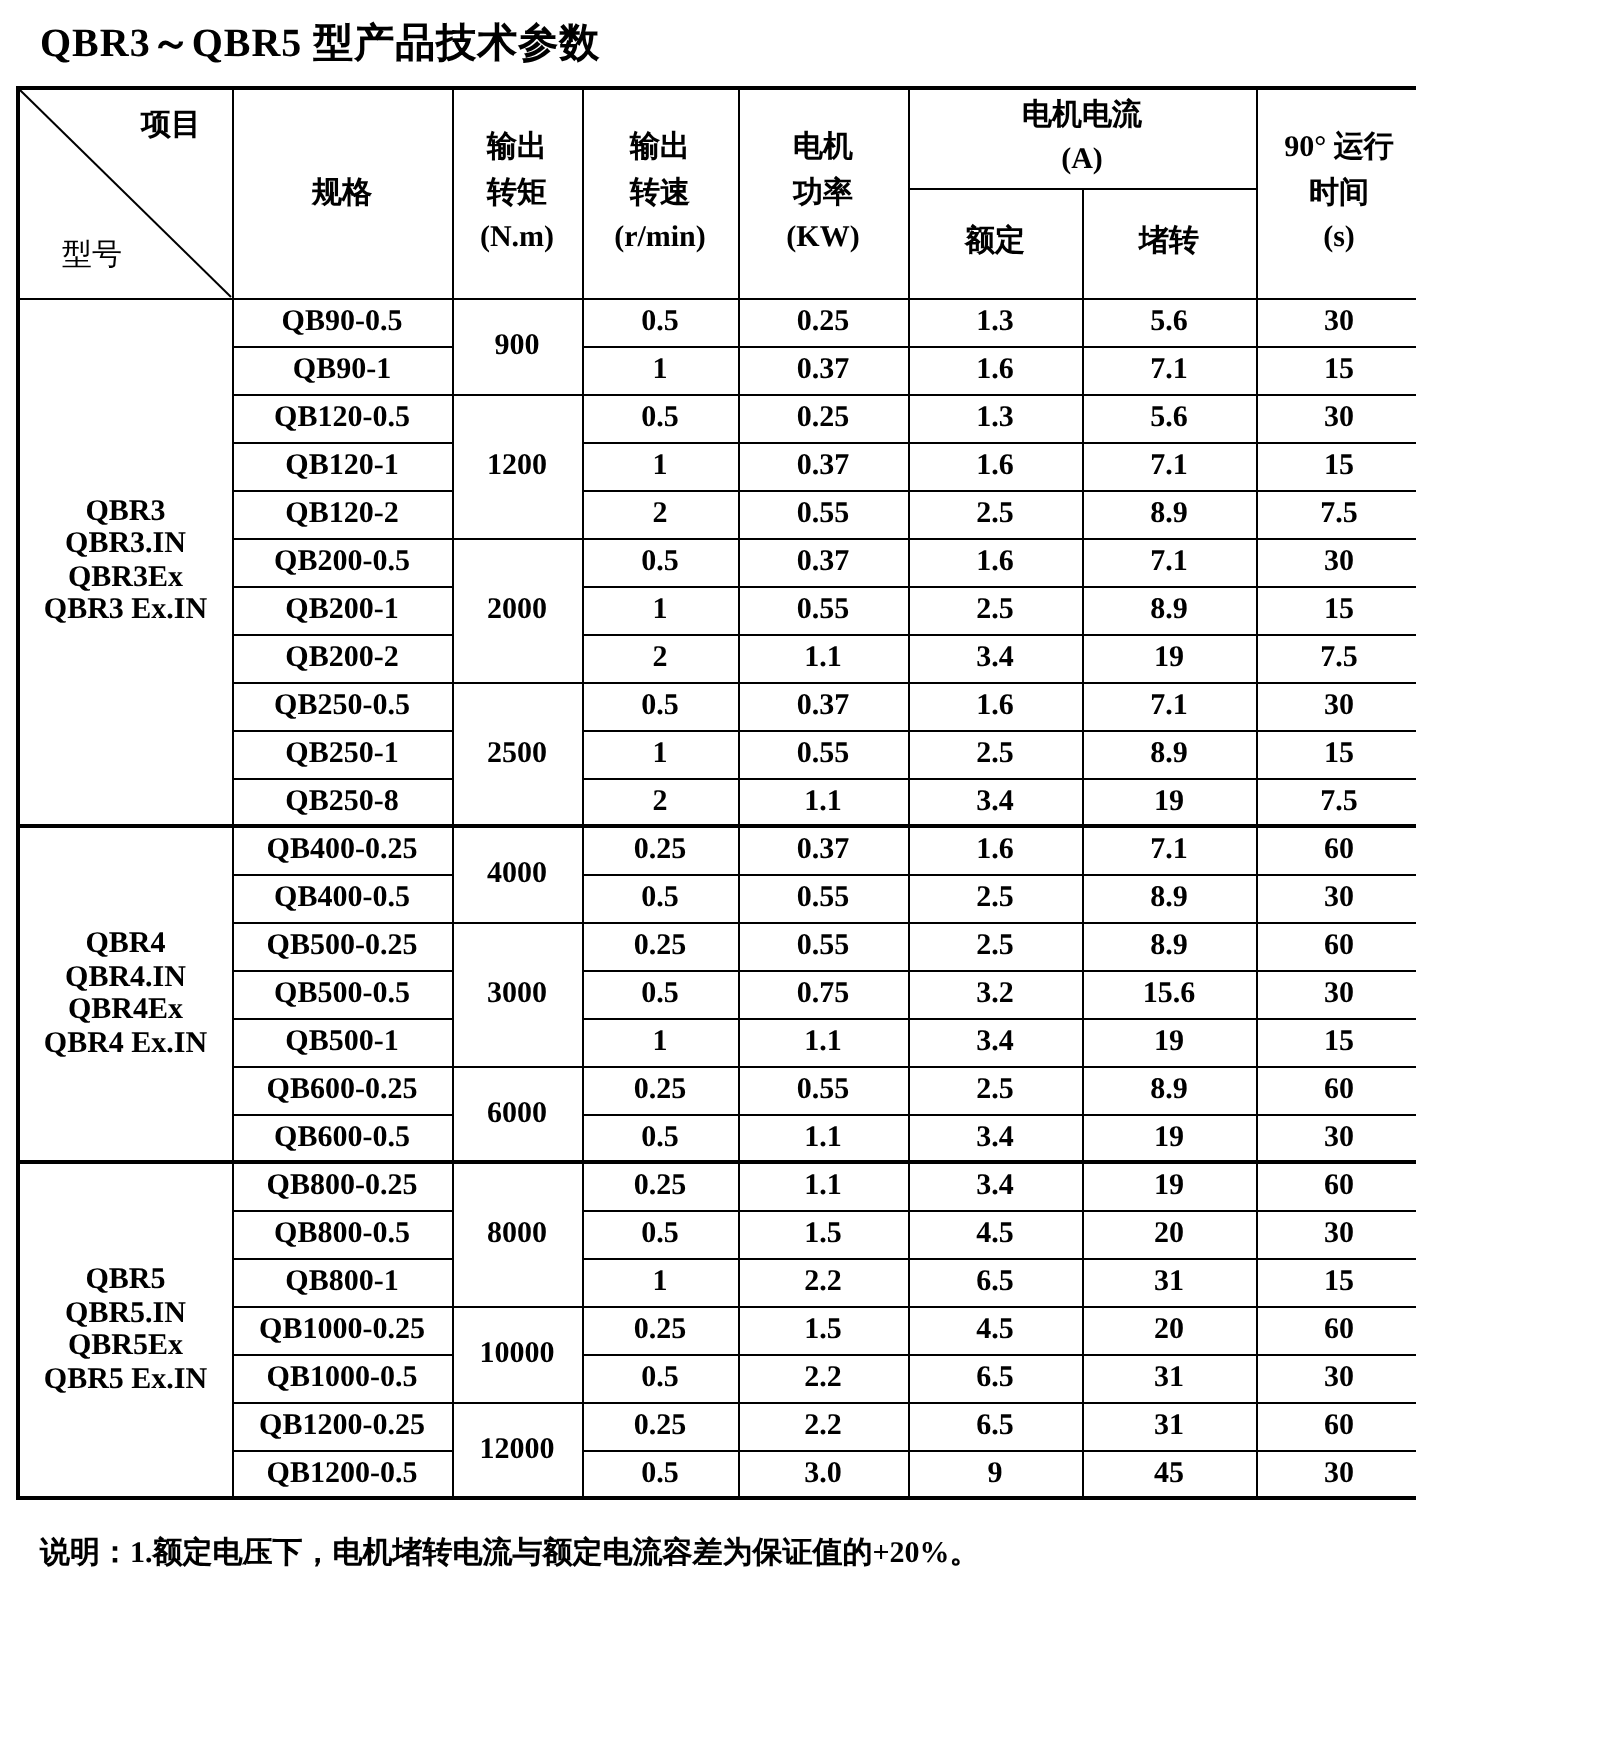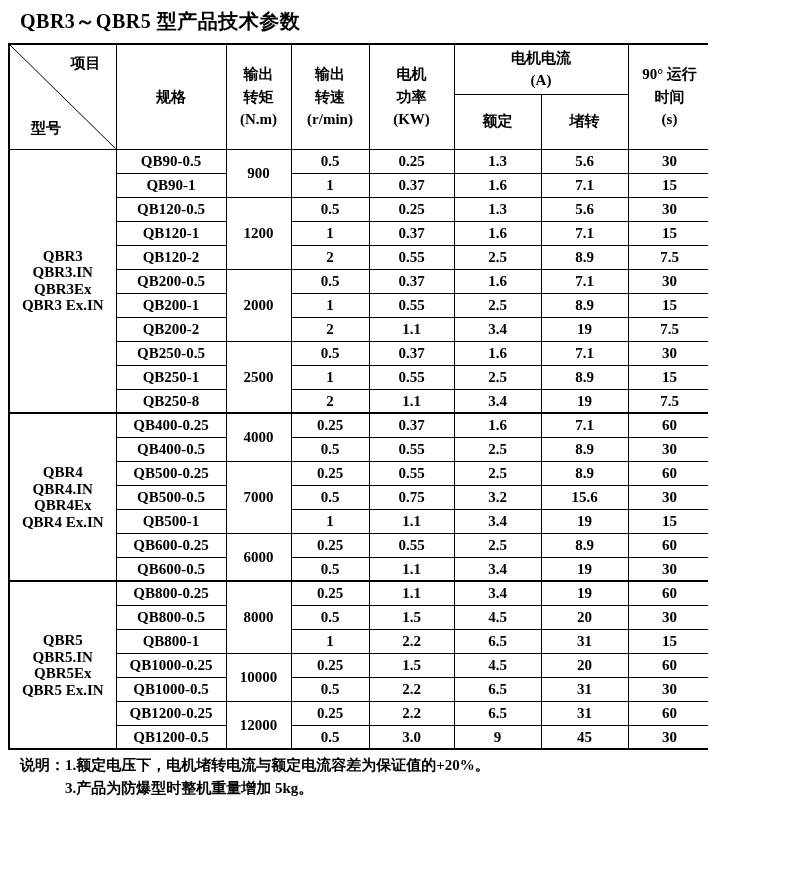--- a/index.html
+++ b/index.html
@@ -51,25 +51,25 @@
   }
   tr.sec-start td { border-top: 2px solid #000; }
 
   th.corner { position: relative; padding: 0; }
   th.corner svg.diag {
     position: absolute; left: 0; top: 0;
     width: 100%; height: 100%;
     display: block;
   }
   th.corner .corner-tr { position: absolute; top: 7px; right: 15px; font-weight: bold; }
-  th.corner .corner-bl { position: absolute; bottom: 9px; left: 21px; font-weight: bold; }
+  th.corner .corner-bl { position: absolute; bottom: 9px; left: 21px; font-weight: normal; }
 
   .notes {
     display: flex;
-    margin: 4px 0 0 20px;
+    margin: 16px 0 0 20px;
     font-size: 15px;
     font-weight: bold;
     line-height: 22.5px;
   }
   .notes-label { flex: 0 0 auto; }
   .notes-items { flex: 1 1 auto; }
 </style>
 </head>
 <body>
 
@@ -238,21 +238,21 @@
       <tr class="body-row">
         <td class="spec">QB400-0.5</td>
         <td>0.5</td>
         <td>0.55</td>
         <td>2.5</td>
         <td>8.9</td>
         <td>30</td>
       </tr>
       <tr class="body-row">
         <td class="spec">QB500-0.25</td>
-        <td rowspan="3">7000</td>
+        <td rowspan="3">3000</td>
         <td>0.25</td>
         <td>0.55</td>
         <td>2.5</td>
         <td>8.9</td>
         <td>60</td>
       </tr>
       <tr class="body-row">
         <td class="spec">QB500-0.5</td>
         <td>0.5</td>
         <td>0.75</td>
@@ -350,17 +350,16 @@
         <td>45</td>
         <td>30</td>
       </tr>
     </tbody>
   </table>
 
   <div class="notes">
     <span class="notes-label">说明：</span>
     <div class="notes-items">
       <div class="note-line">1.额定电压下，电机堵转电流与额定电流容差为保证值的+20%。</div>
-      <div class="note-line">3.产品为防爆型时整机重量增加 5kg。</div>
     </div>
   </div>
 
 </div>
 
 </body></html>

